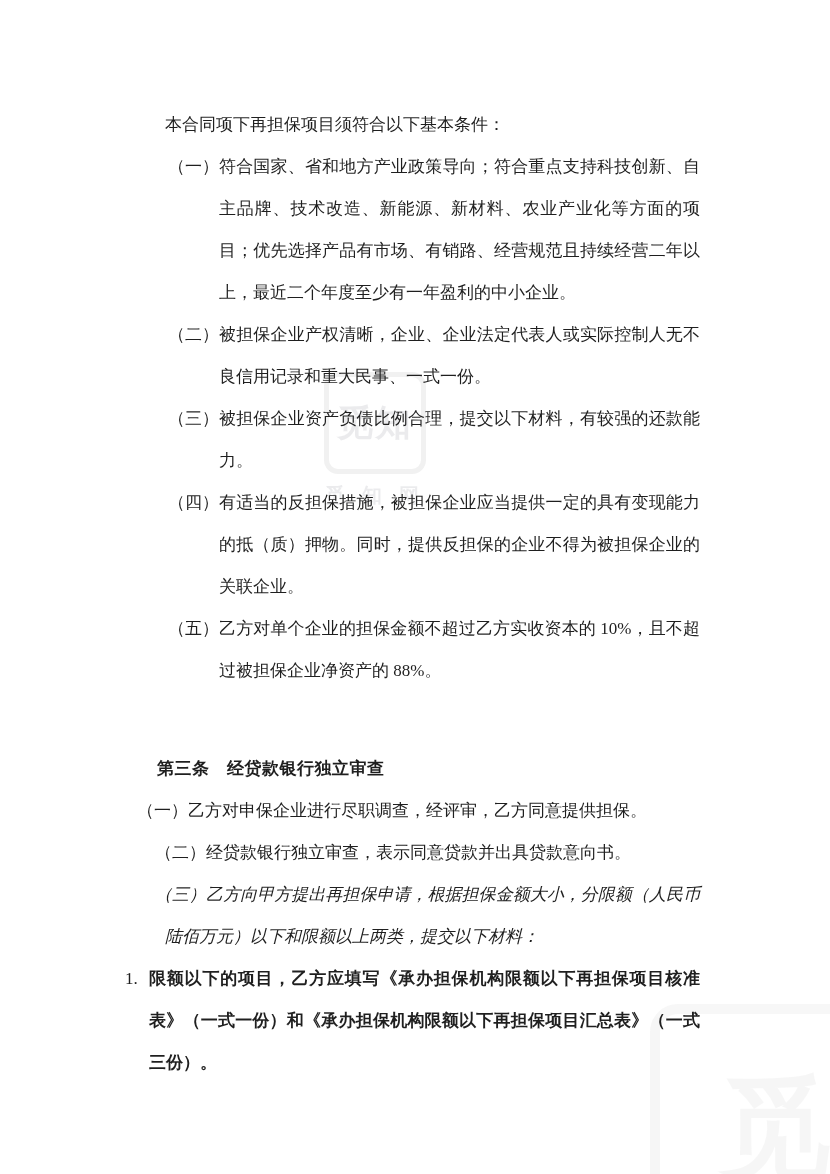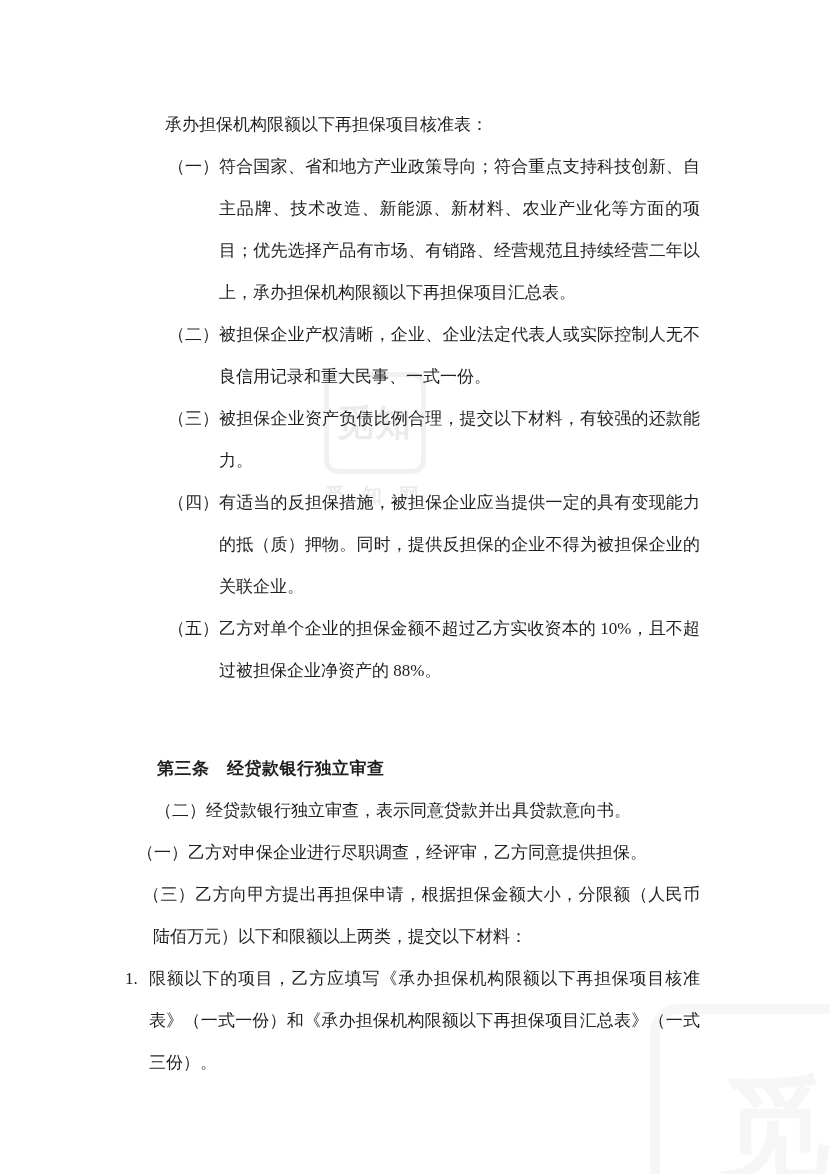--- a/index.html
+++ b/index.html
@@ -22,24 +22,24 @@
   .cond .txt{flex:1;text-align:justify;}
   .heading{
     margin:56px 0 0 32px;
     font-weight:bold;
     line-height:42px;
     letter-spacing:0.5px;
   }
   .proc{margin:0;line-height:42px;text-align:justify;}
   .proc.p0{margin-left:12px;}
   .proc.p1{margin-left:30px;}
-  .proc.p2{margin-left:18px;padding-left:10px;text-indent:-10px;}
+  .proc.p2{margin-left:30px;padding-left:10px;text-indent:-10px;font-style:italic;}
   .numitem{display:flex;margin-left:0;line-height:42px;}
   .numitem .num{flex:0 0 24px;}
-  .numitem .txt{flex:1;text-align:justify;}
+  .numitem .txt{flex:1;text-align:justify;font-weight:bold;}
 
   
   .wm-center{
     position:absolute;
     left:300px;top:372px;
     width:150px;
     text-align:center;
     opacity:0.08;
     color:#0f172a;
     pointer-events:none;
@@ -82,25 +82,25 @@
     </div>
     <div class="wm-label">觅 知 网</div>
   </div>
 
   <div class="wm-corner">
     <span>觅</span>
   </div>
 
   <div class="content">
 
-    <p class="intro">承办担保机构限额以下再担保项目核准表：</p>
+    <p class="intro">本合同项下再担保项目须符合以下基本条件：</p>
 
     <div class="cond">
       <span class="num">（一）</span>
-      <div class="txt">符合国家、省和地方产业政策导向；符合重点支持科技创新、自主品牌、技术改造、新能源、新材料、农业产业化等方面的项目；优先选择产品有市场、有销路、经营规范且持续经营二年以上，承办担保机构限额以下再担保项目汇总表。</div>
+      <div class="txt">符合国家、省和地方产业政策导向；符合重点支持科技创新、自主品牌、技术改造、新能源、新材料、农业产业化等方面的项目；优先选择产品有市场、有销路、经营规范且持续经营二年以上，最近二个年度至少有一年盈利的中小企业。</div>
     </div>
 
     <div class="cond">
       <span class="num">（二）</span>
       <div class="txt">被担保企业产权清晰，企业、企业法定代表人或实际控制人无不良信用记录和重大民事、一式一份。</div>
     </div>
 
     <div class="cond">
       <span class="num">（三）</span>
       <div class="txt">被担保企业资产负债比例合理，提交以下材料，有较强的还款能力。</div>
@@ -111,22 +111,22 @@
       <div class="txt">有适当的反担保措施，被担保企业应当提供一定的具有变现能力的抵（质）押物。同时，提供反担保的企业不得为被担保企业的关联企业。</div>
     </div>
 
     <div class="cond">
       <span class="num">（五）</span>
       <div class="txt">乙方对单个企业的担保金额不超过乙方实收资本的 10%，且不超过被担保企业净资产的 88%。</div>
     </div>
 
     <div class="heading">第三条　经贷款银行独立审查</div>
 
+    <p class="proc p0">（一）乙方对申保企业进行尽职调查，经评审，乙方同意提供担保。</p>
     <p class="proc p1">（二）经贷款银行独立审查，表示同意贷款并出具贷款意向书。</p>
-    <p class="proc p0">（一）乙方对申保企业进行尽职调查，经评审，乙方同意提供担保。</p>
     <p class="proc p2">（三）乙方向甲方提出再担保申请，根据担保金额大小，分限额（人民币陆佰万元）以下和限额以上两类，提交以下材料：</p>
 
     <div class="numitem">
       <span class="num">1.</span>
       <div class="txt">限额以下的项目，乙方应填写《承办担保机构限额以下再担保项目核准表》（一式一份）和《承办担保机构限额以下再担保项目汇总表》（一式三份）。</div>
     </div>
 
   </div>
 </div>
 

